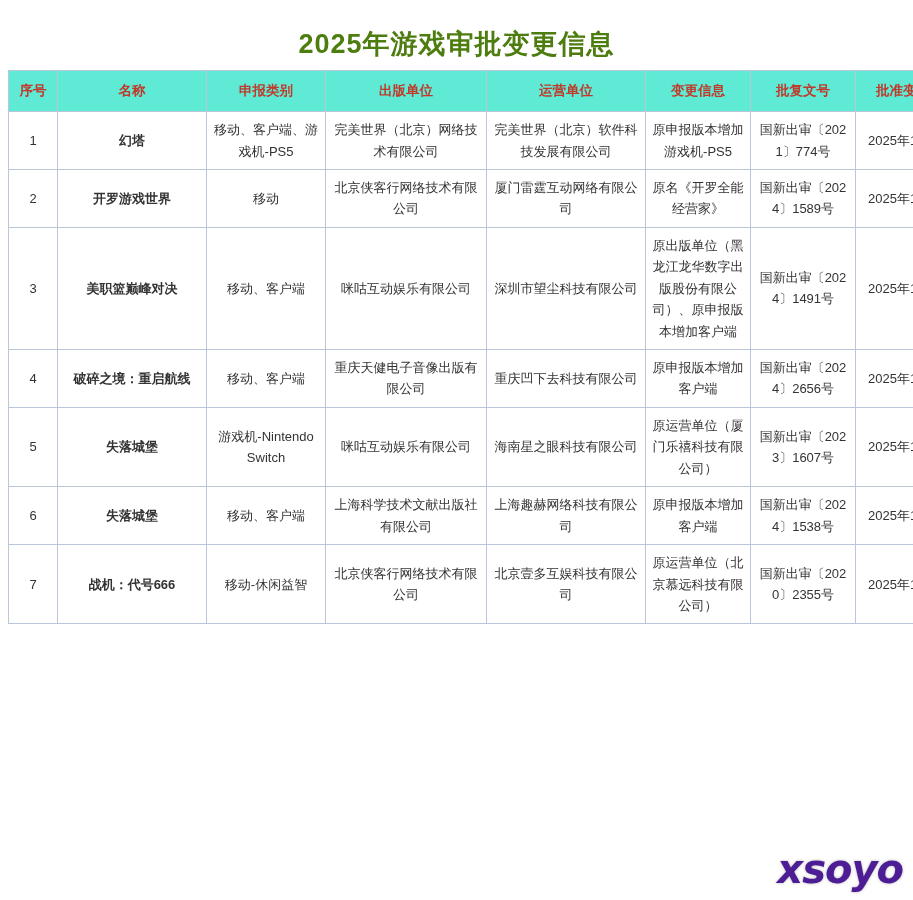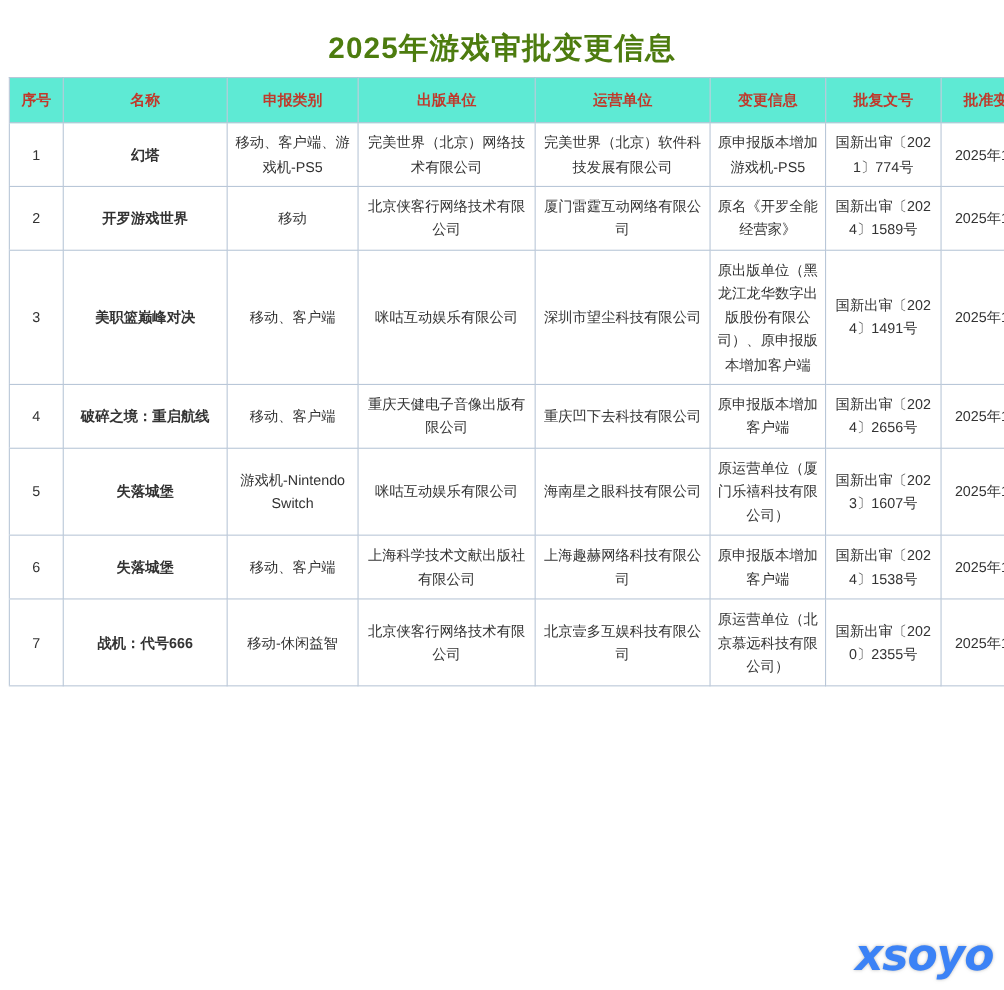--- a/index.html
+++ b/index.html
@@ -94,21 +94,21 @@
   th.c-chg  { width: 96px; }
   th.c-doc  { width: 96px; margin-top: 20px; }
   th.c-date { width: 113px; }
   .watermark {
     position: absolute;
     right: 10px;
     bottom: 8px;
     font-size: 40px;
     font-weight: bold;
     font-style: italic;
-    color: #3b82f6;
+    color: #4c1d95;
     text-shadow: 0 0 3px rgba(120,120,120,0.55);
     letter-spacing: -1px;
     pointer-events: none;
     font-family: "DejaVu Sans", sans-serif;
   }
 </style>
 </head>
 <body>
 
 <div class="page">

